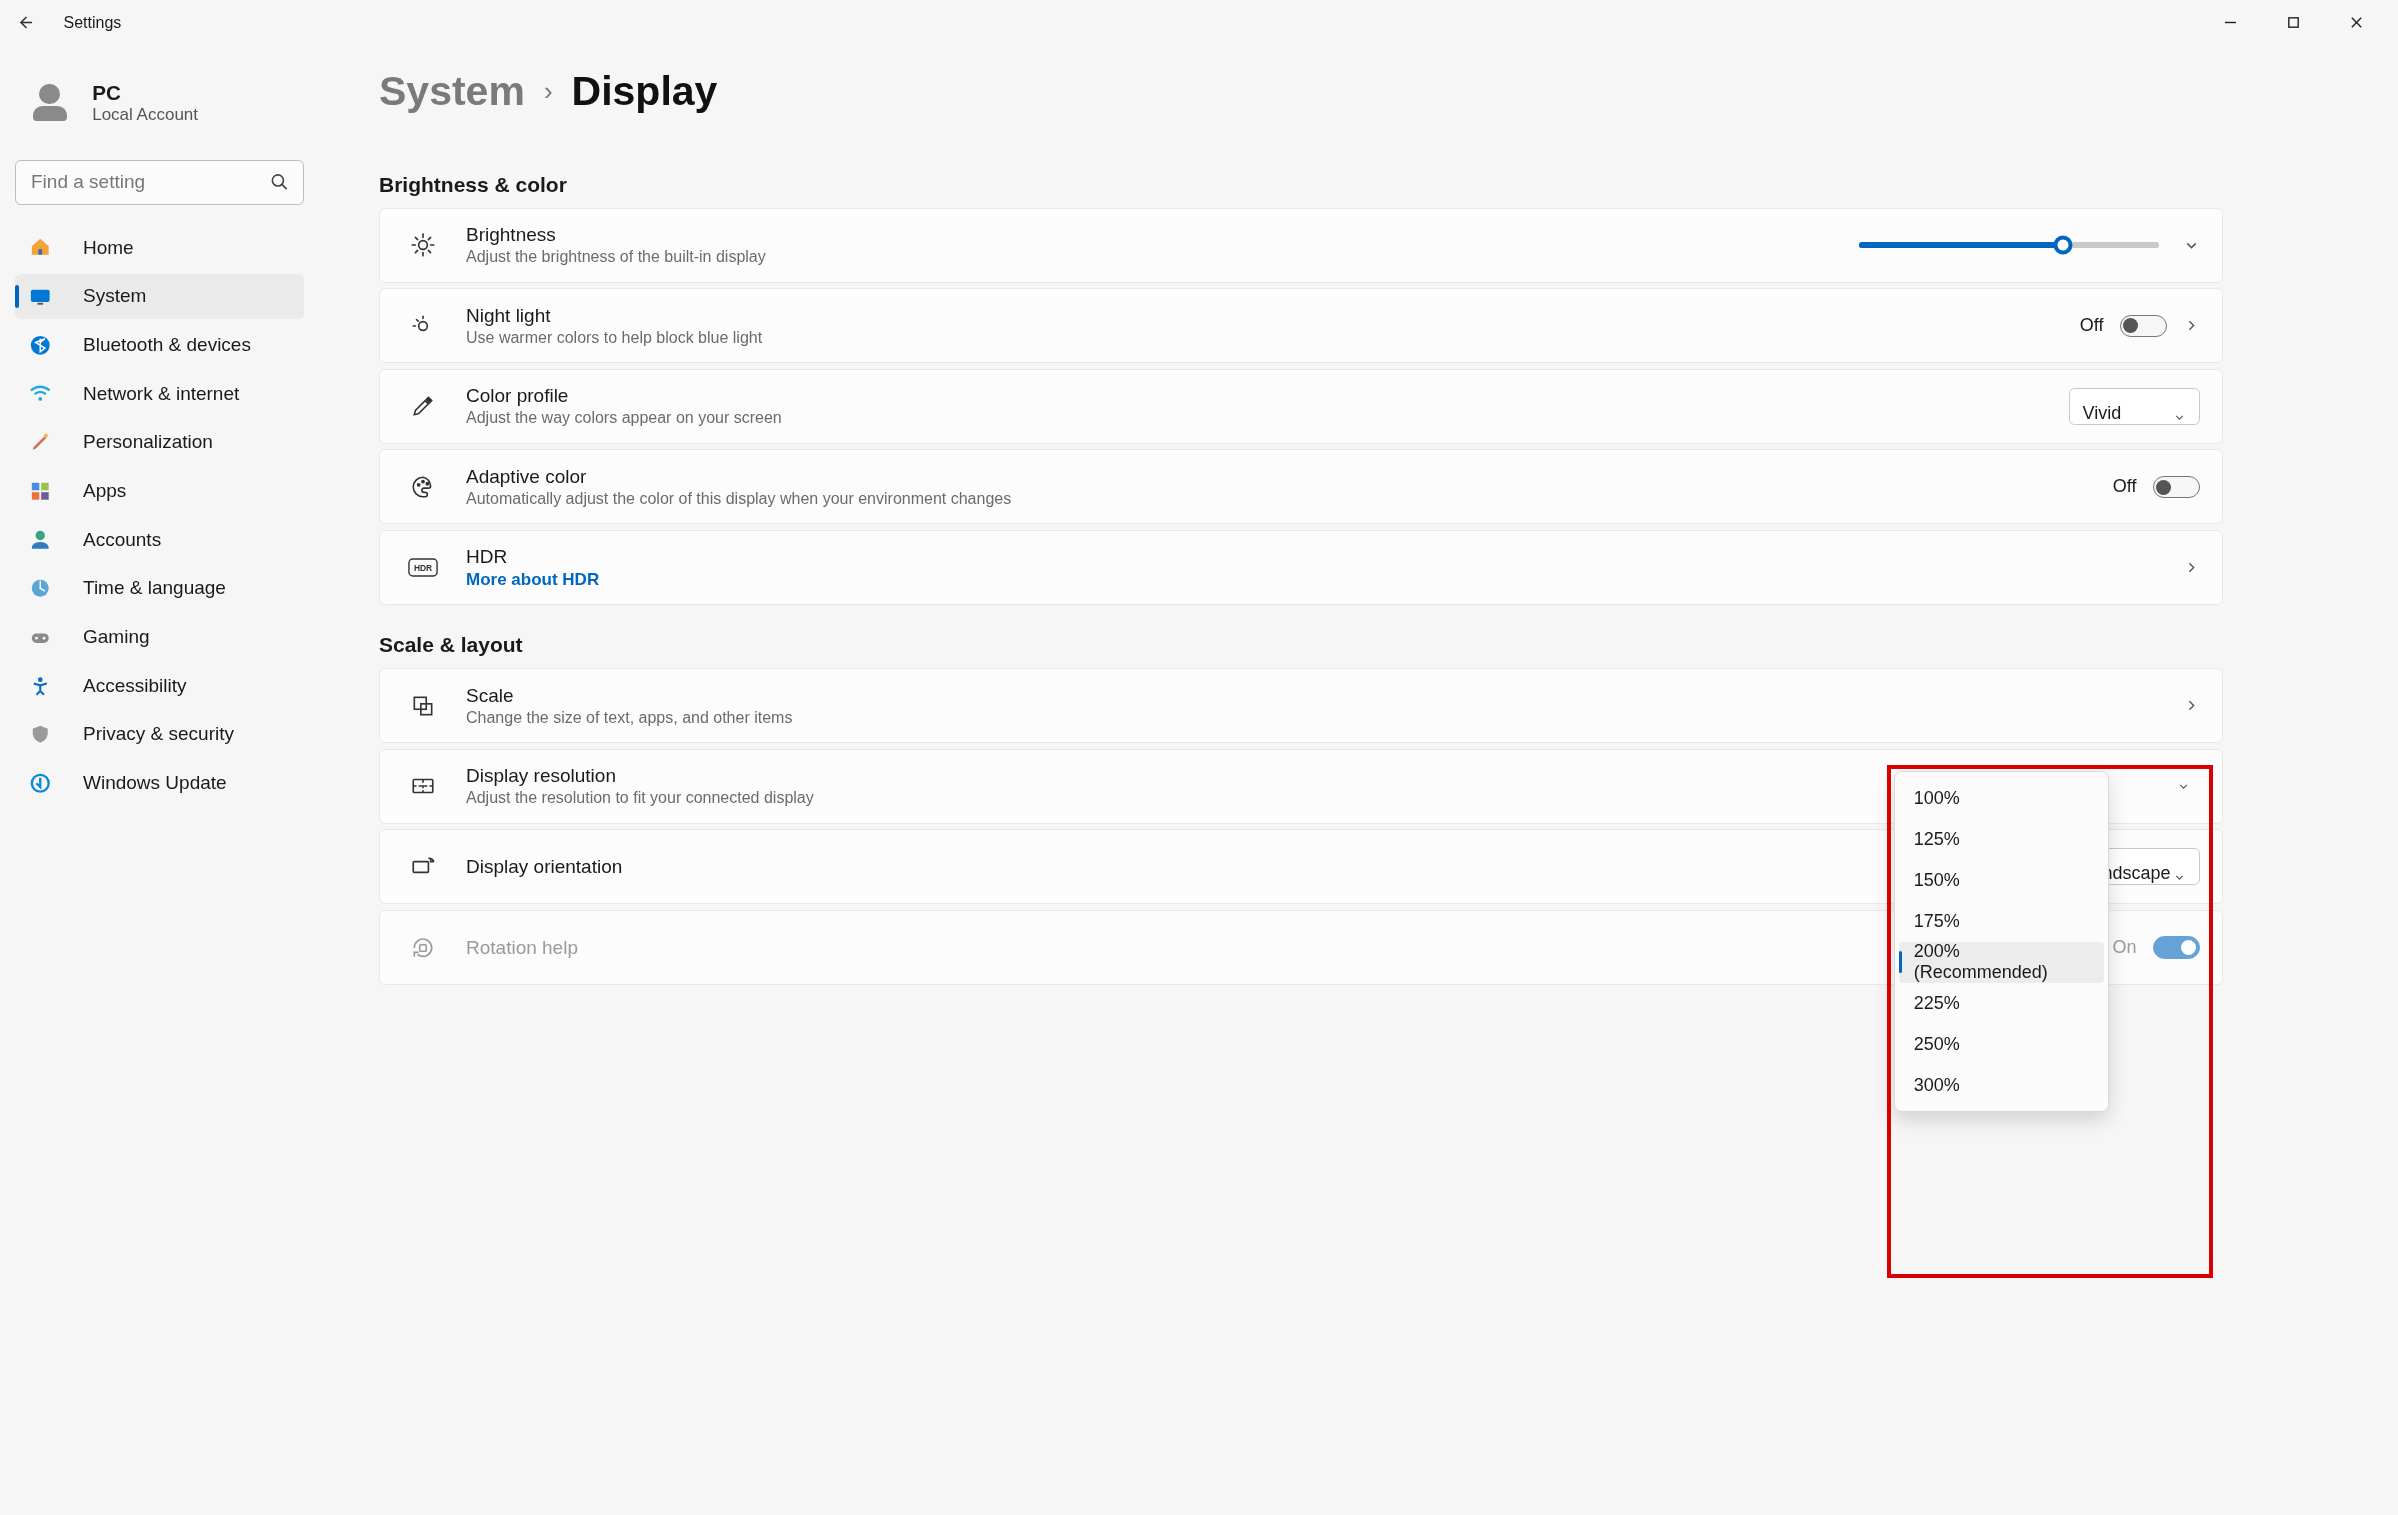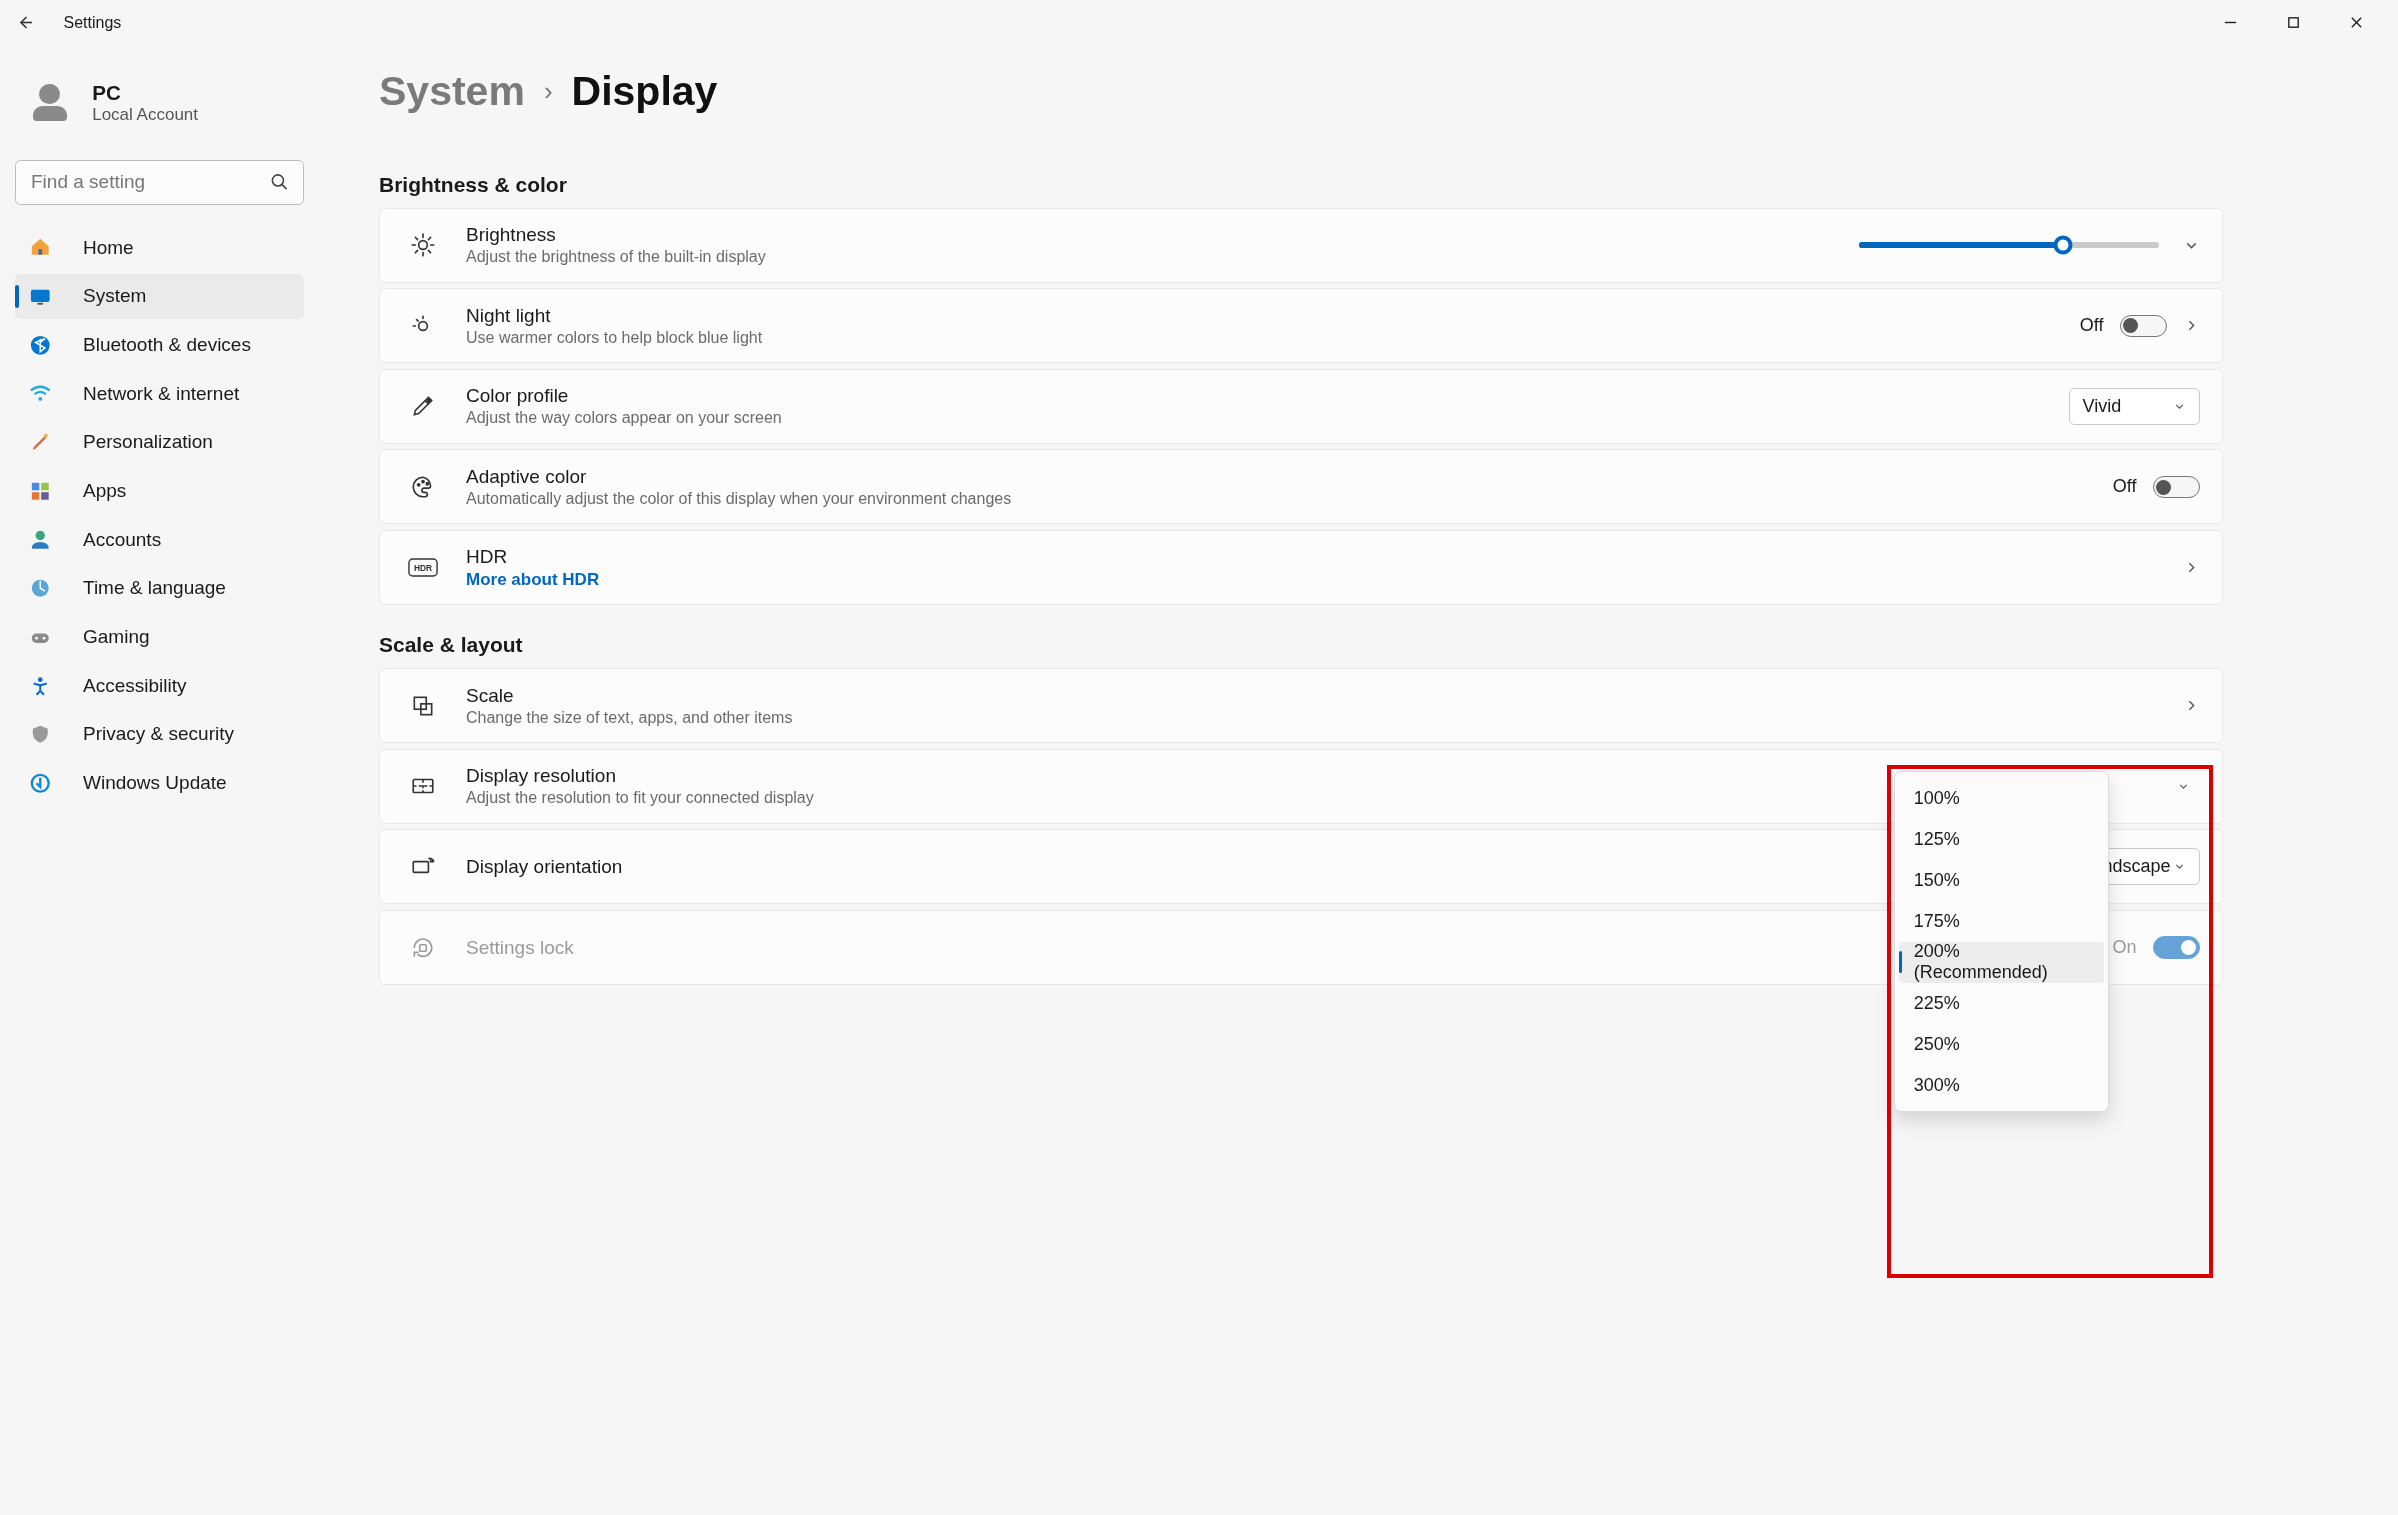--- a/index.html
+++ b/index.html
@@ -60,21 +60,21 @@
 .toggle { width: 47px; height: 22.5px; border: 0.9px solid #777; border-radius: 13px; background: #f6f6f6; position: relative; }
 .toggle .knob { position: absolute; left: 2.8px; top: 2.8px; width: 15px; height: 15px; background: #555; border-radius: 50%; }
 .toggle.on { background: #0067c0; border-color: #0067c0; }
 .toggle.on .knob { left: auto; right: 2.8px; background: #fff; }
 .toggle.disabled { opacity: 0.6; }
 .status-text { font-size: 18px; }
 
 .chevron { color: #555; }
 .chevron-down { color: #555; }
 
-.combo { min-width: 131px; height: 37px; border: 0.9px solid #c8c8c8; border-radius: 5.6px; background: #fff; display: flex; align-items: center; justify-content: space-between; padding: 0 13px; font-size: 18px; cursor: pointer; }
+.combo { min-width: 131px; height: 37px; border: 0.9px solid #c8c8c8; border-radius: 5.6px; background: #fff; display: flex; align-items: flex-end; justify-content: space-between; padding: 0 13px; font-size: 18px; cursor: pointer; }
 
 
 .dropdown { position: absolute; width: 215px; background: #fbfbfb; border: 0.9px solid #dadada; border-radius: 7.5px; box-shadow: 0 7.5px 20.6px rgba(0,0,0,0.15); padding: 5.6px 3.7px; z-index: 50; }
 .dropdown .opt { height: 41px; display: flex; align-items: center; padding: 0 15px; font-size: 18px; border-radius: 3.7px; cursor: pointer; position: relative; }
 .dropdown .opt.selected { background: #ececec; }
 .dropdown .opt.selected::before { content: ""; position: absolute; left: 0; top: 9.4px; bottom: 9.4px; width: 3.7px; background: #0067c0; border-radius: 3.7px; }
 
 .highlight-box { position: absolute; border: 4.7px solid #d80000; pointer-events: none; z-index: 60; }
 
 svg { display: block; }
@@ -453,21 +453,21 @@
 
     <div class="card disabled">
       <div class="card-icon">
           <svg width="26" height="26" viewBox="0 0 24 24" fill="none" stroke="#9a9a9a" stroke-width="1.5">
             <path d="M4 12a8 8 0 1 1 3 6"></path>
             <polyline points="4 20 4 16 8 16"></polyline>
             <rect x="9" y="9" width="6" height="6" rx="1"></rect>
           </svg>
         </div>
       <div class="text">
-        <div class="title">Settings lock</div>
+        <div class="title">Rotation help</div>
       </div>
       <div class="trail">
         <span class="status-text" style="color:#9a9a9a">On</span>
         <div class="toggle on disabled">
             <div class="knob"></div>
           </div>
       </div>
     </div>
 
   </div>

